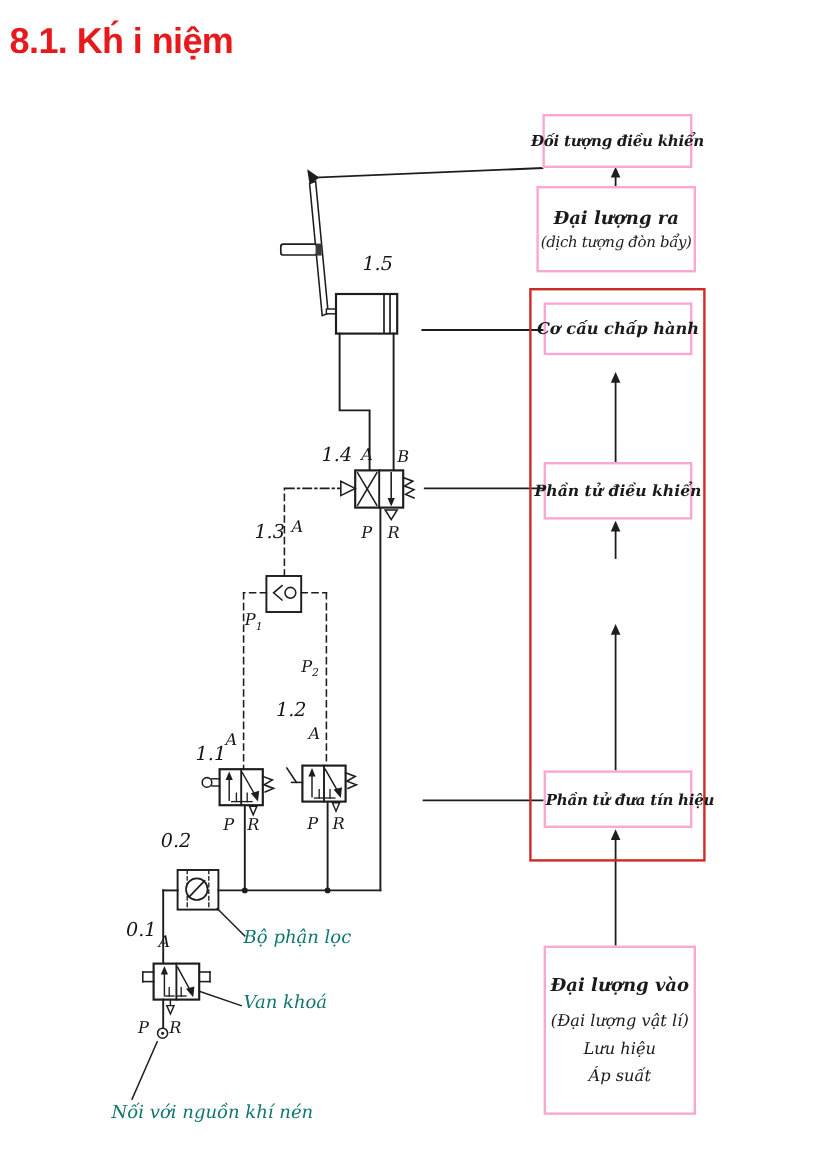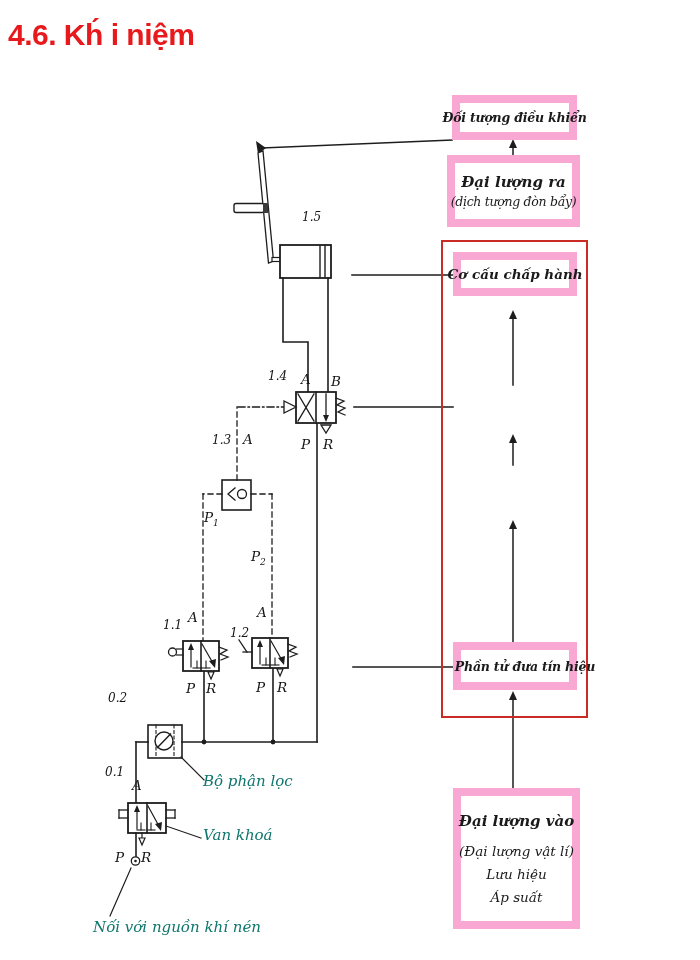--- a/index.html
+++ b/index.html
@@ -1,45 +1,45 @@
 <!DOCTYPE html>
 <html><head>
 <meta charset="utf-8">
 <style>
   html,body{margin:0;padding:0;background:#ffffff;}
   #stage{position:relative;width:700px;height:960px;background:#ffffff;overflow:hidden;
          font-family:"DejaVu Serif", serif;color:#1a1a1a;}
   .title{position:absolute;left:8px;top:18px;font-family:"Liberation Sans", sans-serif;
          font-weight:bold;font-size:30px;color:#e8191c;letter-spacing:-0.5px;}
   svg.diagram{position:absolute;left:0;top:0;}
-  .fbox{position:absolute;border:8px solid #f9a8d4;background:#ffffff;display:flex;
+  .fbox{position:absolute;border:2px solid #f9a8d4;background:#ffffff;display:flex;
         flex-direction:column;align-items:center;justify-content:center;text-align:center;
         font-style:italic;font-weight:bold;box-sizing:border-box;}
   .fbox span{display:block;white-space:nowrap;}
   .redbox{position:absolute;border:2.5px solid #cb2b25;background:transparent;box-sizing:border-box;}
   .lbl{position:absolute;font-style:italic;font-size:13.5px;color:#141414;white-space:nowrap;}
   .lbl sub{font-size:9px;}
-  .num{font-size:12px;}
+  .num{font-size:16px;}
   .note{position:absolute;font-style:italic;font-size:15px;color:#0f766e;white-space:nowrap;}
   .l1{font-size:12.5px;letter-spacing:-0.2px;}
   .b2l1{font-size:15px;}
   .b2l2{font-size:12.5px;font-weight:normal;letter-spacing:-0.3px;margin-top:3px;}
   .b3l{font-size:13.5px;}
   .b4l{font-size:13px;}
   .b5l{font-size:12px;letter-spacing:-0.3px;}
   .b6l{font-size:12.5px;letter-spacing:-0.2px;margin-left:20px;}
   .b7l1{font-size:15px;margin-bottom:6px;text-align:right;}
   .b7l{font-size:13.5px;font-weight:normal;margin-top:7px;}
 </style>
 </head>
 <body>
 
 <div id="stage">
 
-  <div class="title">4.6. Kh́ i niệm</div>
+  <div class="title">8.1. Kh́ i niệm</div>
 
   <svg class="diagram" width="700" height="960" viewBox="0 0 700 960" stroke="#1d1d1d" fill="none" stroke-width="1.6" stroke-linecap="square">
 
     <g>
       <line x1="262" y1="148" x2="452" y2="140"></line>
       <polygon points="256,141 266,148 258,154" fill="#1d1d1d" stroke="none"></polygon>
       <polygon points="258,153 263,151 273.5,261 268.5,263" fill="#ffffff" stroke-width="1.3"></polygon>
       <rect x="234" y="203.5" width="30" height="9" rx="2" fill="#ffffff" stroke-width="1.4"></rect>
       <rect x="263" y="203" width="5" height="10" fill="#3a3a3a" stroke="none"></rect>
     </g>
@@ -192,20 +192,23 @@
 
   <div class="fbox" style="left:447px;top:155px;width:133px;height:72px;">
     <span class="b2l1">Đại lượng ra</span>
     <span class="b2l2">(dịch tượng đòn bẩy)</span>
   </div>
 
   <div class="fbox" style="left:453px;top:252px;width:124px;height:44px;">
     <span class="b3l">Cơ cấu chấp hành</span>
   </div>
 
+  <div class="fbox" style="left:453px;top:385px;width:124px;height:48px;">
+    <span class="b4l">Phần tử điều khiển</span>
+  </div>
 
 
   <div class="fbox" style="left:453px;top:642px;width:124px;height:48px;">
     <span class="b6l">Phần tử đưa tín hiệu</span>
   </div>
 
   <div class="fbox" style="left:453px;top:788px;width:127px;height:141px;">
     <span class="b7l1">Đại lượng vào</span>
     <span class="b7l">(Đại lượng vật lí)</span>
     <span class="b7l">Lưu hiệu</span>
@@ -223,26 +226,26 @@
   <div class="lbl num" style="left:212px;top:433px;">1.3</div>
   <div class="lbl" style="left:243px;top:431px;">A</div>
   <div class="lbl" style="left:204px;top:509px;"><span>P</span><sub>1</sub></div>
   <div class="lbl" style="left:251px;top:511px;margin-top:37px;"><span>P</span><sub>2</sub></div>
 
   <div class="lbl num" style="left:163px;top:618px;">1.1</div>
   <div class="lbl" style="left:188px;top:609px;">A</div>
   <div class="lbl" style="left:186px;top:680px;">P</div>
   <div class="lbl" style="left:206px;top:680px;">R</div>
 
-  <div class="lbl num" style="left:230px;top:626px;">1.2</div>
+  <div class="lbl num" style="left:230px;top:582px;">1.2</div>
   <div class="lbl" style="left:257px;top:604px;">A</div>
   <div class="lbl" style="left:256px;top:679px;">P</div>
   <div class="lbl" style="left:277px;top:679px;">R</div>
 
-  <div class="lbl num" style="left:108px;top:691px;">0.2</div>
+  <div class="lbl num" style="left:134px;top:691px;">0.2</div>
   <div class="lbl num" style="left:105px;top:765px;">0.1</div>
   <div class="lbl" style="left:132px;top:777px;">A</div>
   <div class="lbl" style="left:115px;top:849px;">P</div>
   <div class="lbl" style="left:141px;top:849px;">R</div>
 
   <div class="note" style="left:203px;top:772px;">Bộ phận lọc</div>
   <div class="note" style="left:203px;top:826px;">Van khoá</div>
   <div class="note" style="left:93px;top:918px;">Nối với nguồn khí nén</div>
 
 </div>

